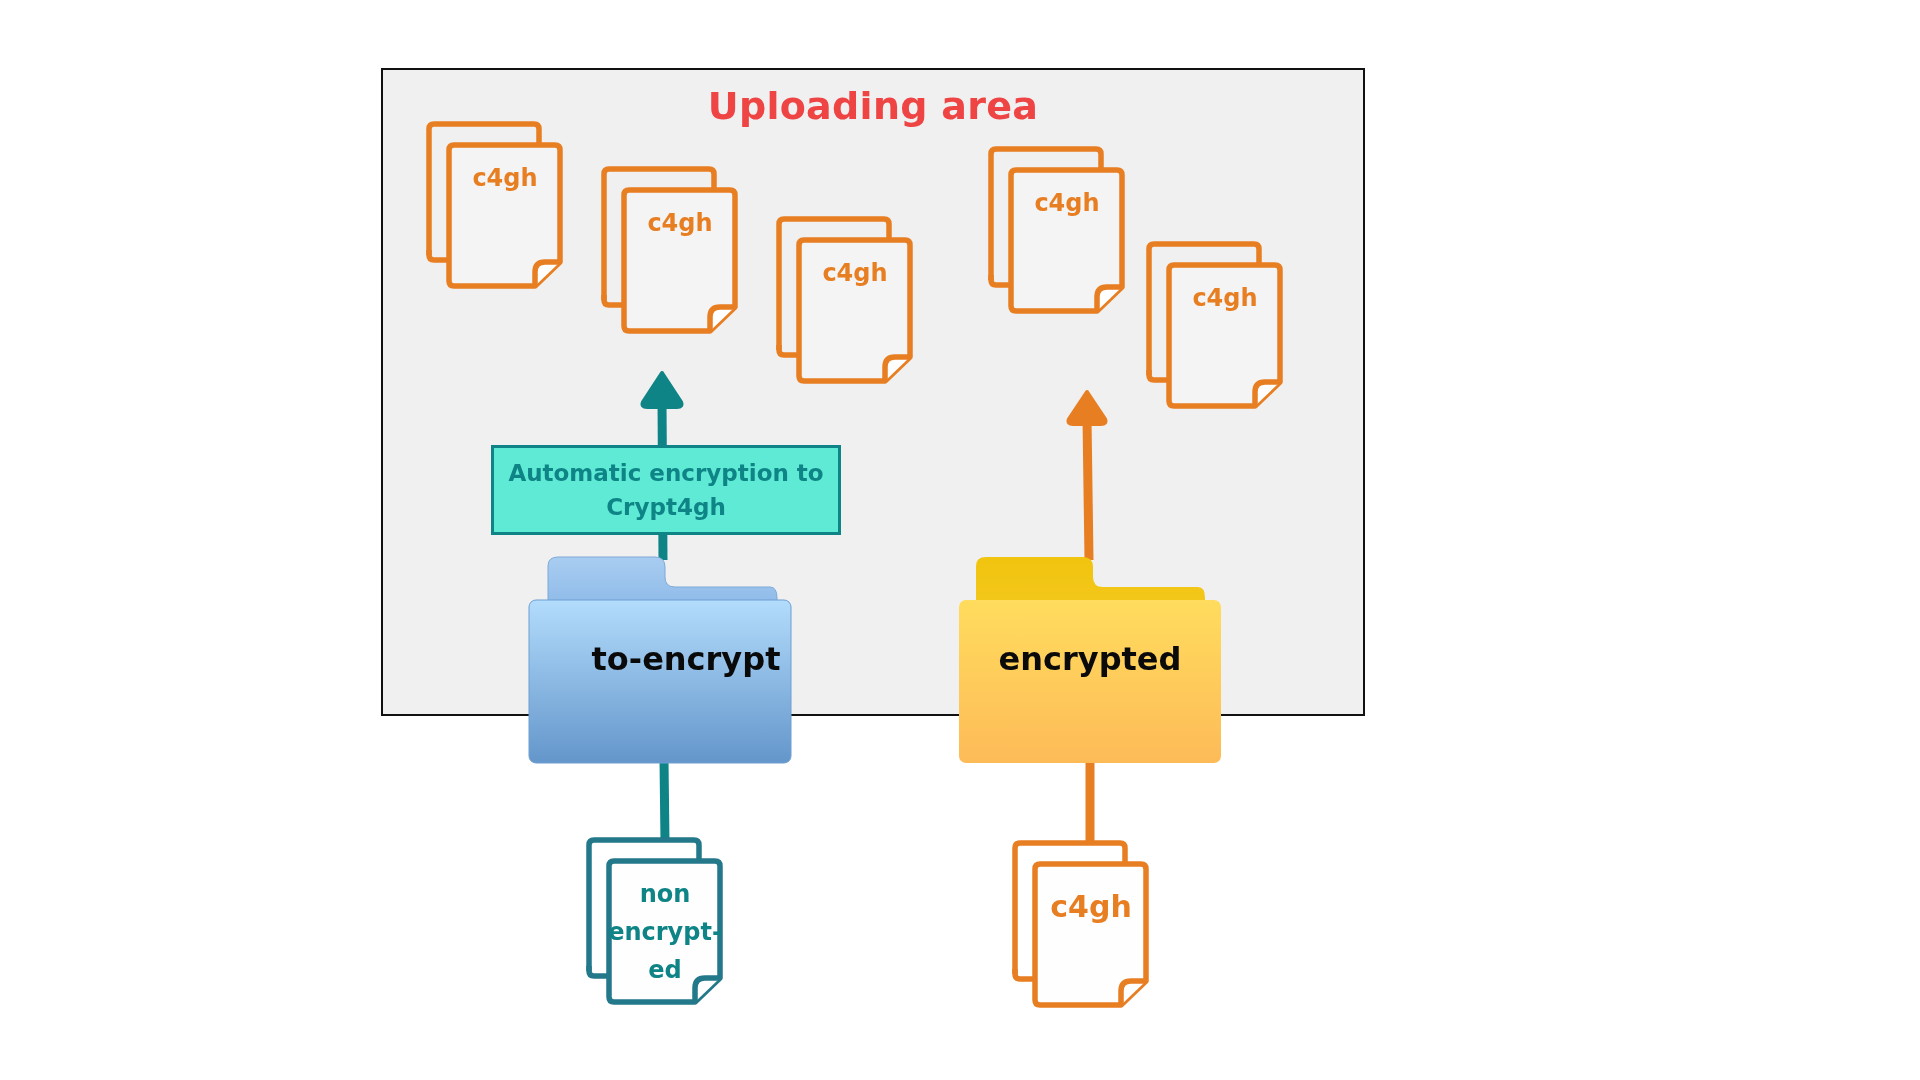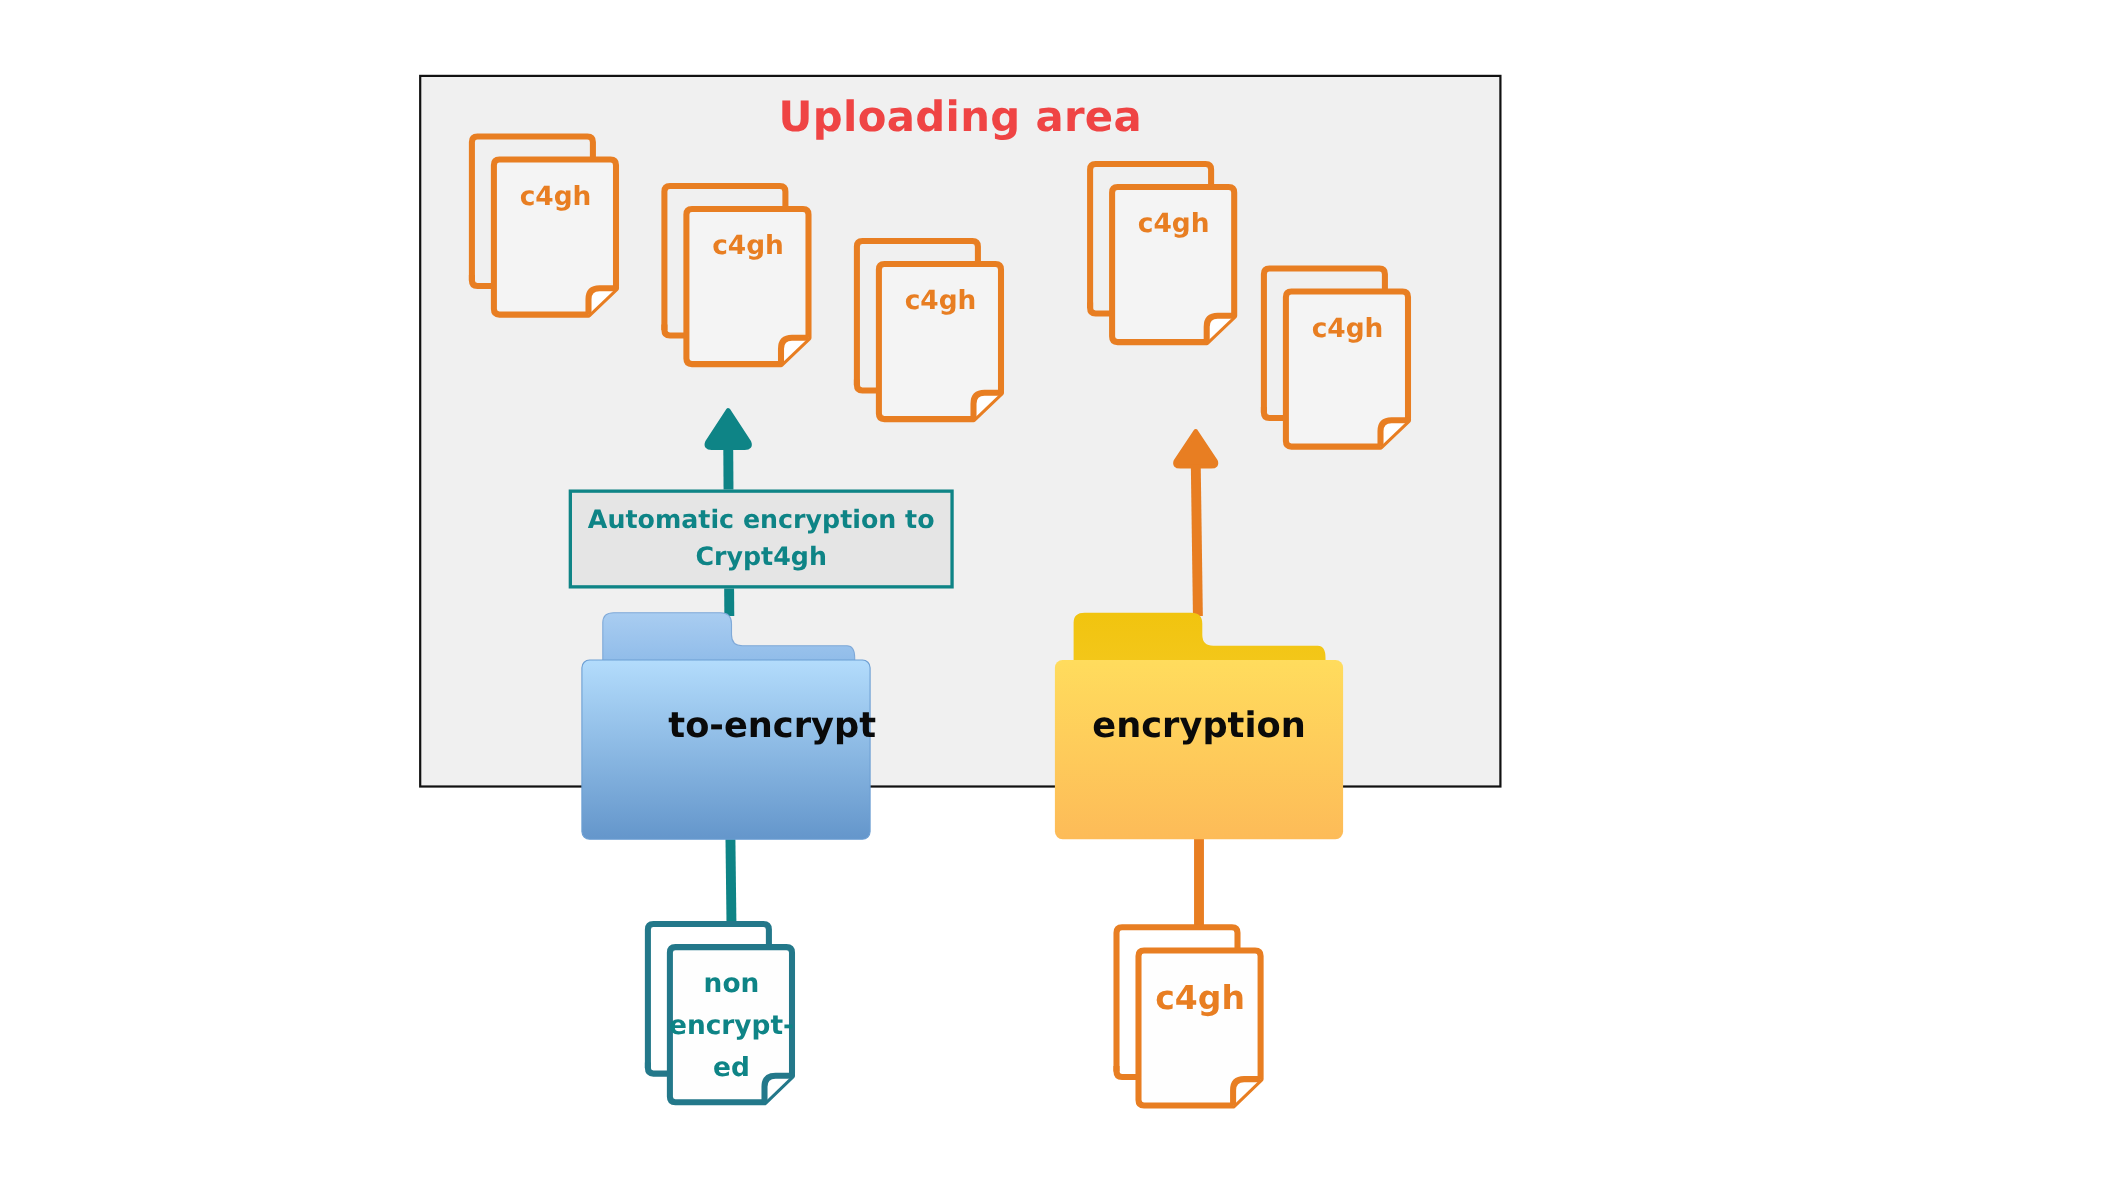--- a/index.html
+++ b/index.html
@@ -5,22 +5,22 @@
   html, body { margin:0; padding:0; background:#ffffff; }
   body { width:1920px; height:1080px; position:relative; overflow:hidden;
          font-family:"DejaVu Sans", sans-serif; }
   .abs { position:absolute; }
   #upload-area { left:381px; top:68px; width:980px; height:644px;
                  background:#f0f0f0; border:2.5px solid #111; }
   #upload-title { left:381px; top:84px; width:984px; text-align:center;
                   font-weight:bold; font-size:38px; color:#ef4444; letter-spacing:0.3px; }
   svg.diagram { position:absolute; left:0; top:0; width:1920px; height:1080px; overflow:visible; }
   .file-label { font-family:"DejaVu Sans", sans-serif; font-weight:bold; }
-  #enc-label-box { left:517px; top:445px; width:344px; height:84px;
-                   background:#e5e5e5; border:3px solid #0e8486; box-sizing:content-box;
+  #enc-label-box { left:491px; top:445px; width:344px; height:84px;
+                   background:#5eead4; border:3px solid #0e8486; box-sizing:content-box;
                    display:flex; align-items:center; justify-content:center; text-align:center; }
   #enc-label-text { color:#0e8486; font-weight:bold; font-size:23px; line-height:34px; width:330px; }
   .folder-label { position:absolute; font-weight:bold; font-size:32px; color:#0a0a0a; text-align:center; }
 </style>
 </head>
 <body>
 
 <div id="upload-area" class="abs"></div>
 <div id="upload-title" class="abs">Uploading area</div>
 
@@ -121,14 +121,14 @@
         <path d="M110 164 L110 150 Q110 140 120 140 L135 140" fill="#ffffff" stroke="#e87e22" stroke-width="5.5" stroke-linejoin="round"></path>
         <text x="80" y="76" text-anchor="middle" class="file-label" font-size="30" fill="#e87e22">c4gh</text>
       </g>
     </g>
 </svg>
 
 <div id="enc-label-box" class="abs">
   <div id="enc-label-text">Automatic encryption to Crypt4gh</div>
 </div>
 
-<div class="folder-label" style="left:529px; top:640px; width:314px;padding-left:16px;">to-encrypt</div>
-<div class="folder-label" style="left:959px; top:640px; width:262px;">encryption</div>
+<div class="folder-label" style="left:529px; top:640px; width:314px;">to-encrypt</div>
+<div class="folder-label" style="left:959px; top:640px; width:262px;">encrypted</div>
 
 </body></html>

